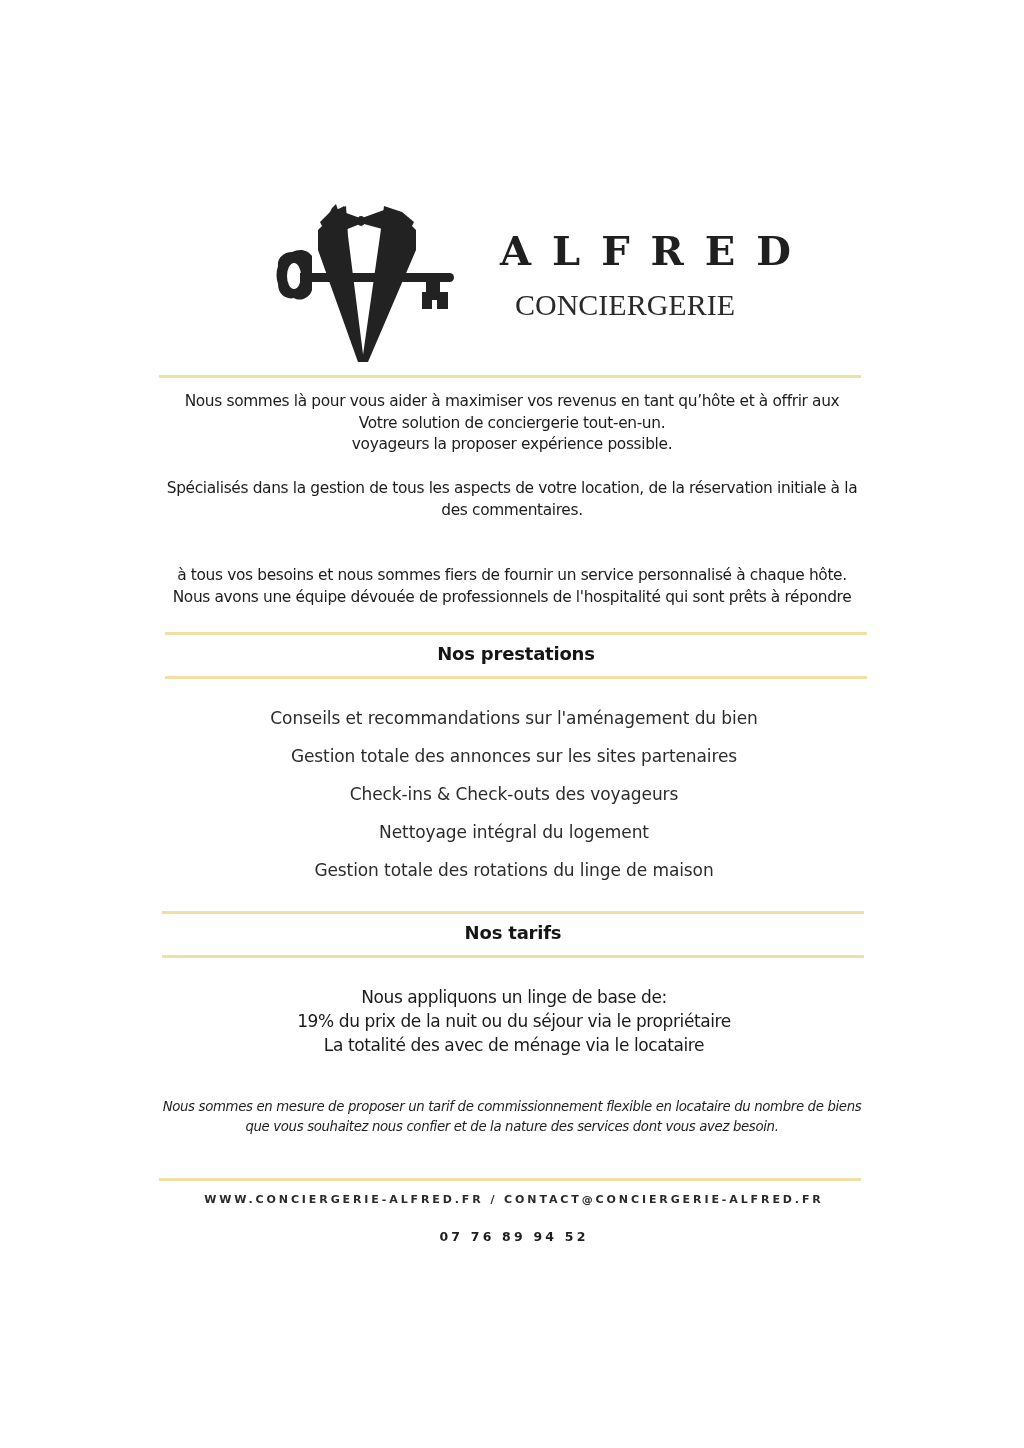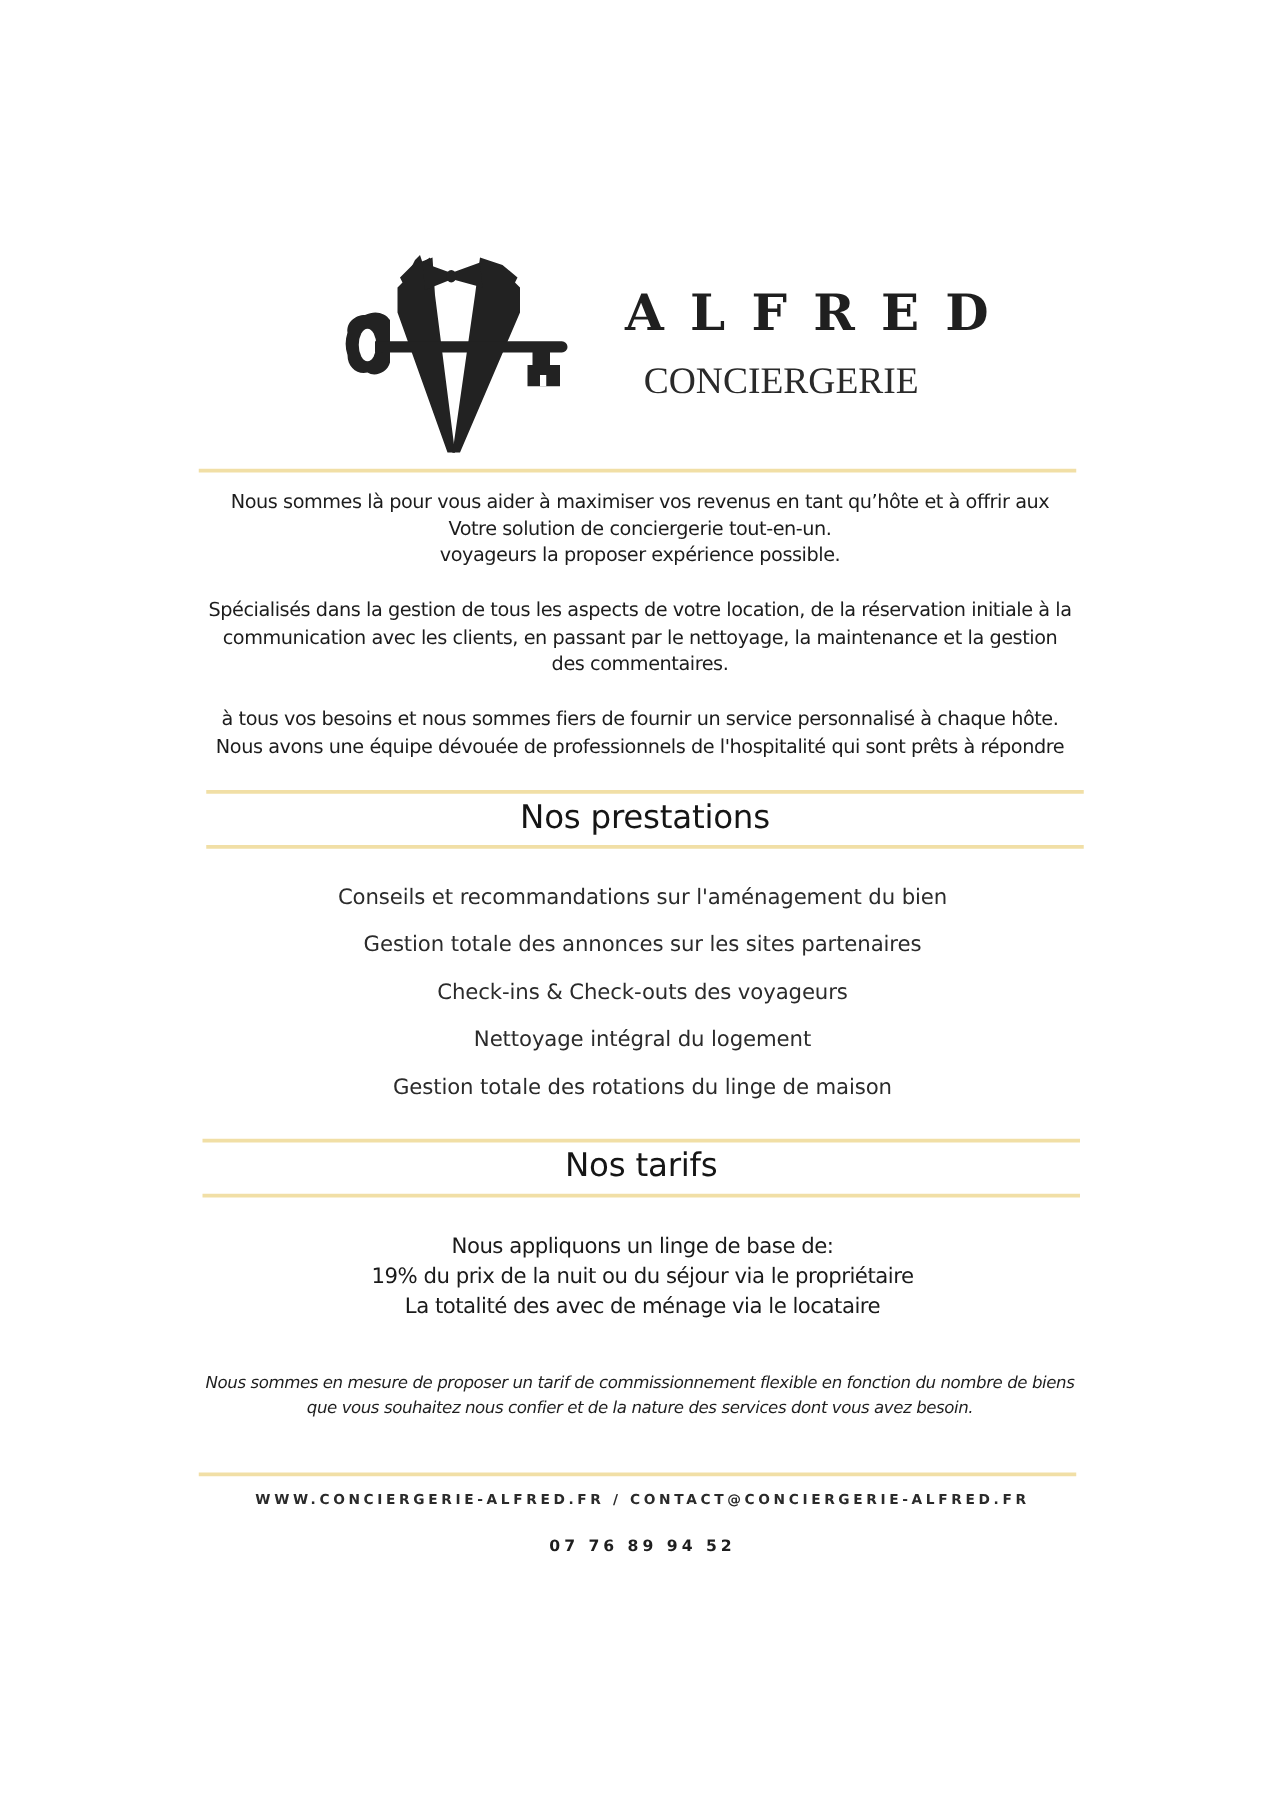--- a/index.html
+++ b/index.html
@@ -33,21 +33,21 @@
     
     .intro {
       left: 155px; width: 714px; text-align: center;
       font-size: 15.4px; line-height: 21.7px; color: #1c1c1c;
       font-family: "DejaVu Sans", sans-serif;
       letter-spacing: -0.35px;
     }
 
     .section-title {
       width: 702px; text-align: center;
-      font-weight: normal; font-size: 26px; line-height: 30px; color: #151515;
+      font-weight: bold; font-size: 18px; line-height: 30px; color: #151515;
       letter-spacing: -0.2px;
     }
 
     .service {
       left: 160px; width: 708px; text-align: center;
       font-size: 17px; line-height: 24px; color: #2b2b2b;
       letter-spacing: -0.1px;
     }
 
     .tarif-line {
@@ -108,21 +108,20 @@
 
 <div class="abs divider" style="left:159px; top:375px; width:702px;"></div>
 
 <div class="abs intro" style="top:391px;">
   <div>Nous sommes là pour vous aider à maximiser vos revenus en tant qu’hôte et à offrir aux</div>
   <div>Votre solution de conciergerie tout-en-un.</div>
   <div>voyageurs la proposer expérience possible.</div>
 </div>
 <div class="abs intro" style="top:478px;">
   <div>Spécialisés dans la gestion de tous les aspects de votre location, de la réservation initiale à la</div>
-  <div>communication avec les clients, en passant par le nettoyage, la maintenance et la gestion</div>
   <div>des commentaires.</div>
 </div>
 <div class="abs intro" style="top:565px;">
   <div>à tous vos besoins et nous sommes fiers de fournir un service personnalisé à chaque hôte.</div>
   <div>Nous avons une équipe dévouée de professionnels de l'hospitalité qui sont prêts à répondre</div>
 </div>
 
 <div class="abs divider" style="left:165px; top:632px; width:702px;"></div>
 <div class="abs section-title" style="left:165px; top:639px;">Nos prestations</div>
 <div class="abs divider" style="left:165px; top:676px; width:702px;"></div>
@@ -135,21 +134,21 @@
 
 <div class="abs divider" style="left:162px; top:911px; width:702px;"></div>
 <div class="abs section-title" style="left:162px; top:918px;">Nos tarifs</div>
 <div class="abs divider" style="left:162px; top:955px; width:702px;"></div>
 
 <div class="abs tarif-line" style="top:985px;">Nous appliquons un linge de base de:</div>
 <div class="abs tarif-line" style="top:1009px;">19% du prix de la nuit ou du séjour via le  propriétaire</div>
 <div class="abs tarif-line" style="top:1033px;">La totalité des avec de ménage via le locataire</div>
 
 <div class="abs note" style="top:1097px;">
-  <div>Nous sommes en mesure de proposer un tarif de commissionnement flexible en fonction du nombre de biens</div>
+  <div>Nous sommes en mesure de proposer un tarif de commissionnement flexible en locataire du nombre de biens</div>
   <div>que vous souhaitez nous confier et de la nature des services dont vous avez besoin.</div>
 </div>
 
 <div class="abs divider" style="left:159px; top:1178px; width:702px;"></div>
 
 <div class="abs footer-contact" style="top:1192px;">
   <span>WWW.CONCIERGERIE-ALFRED.FR</span><span> / </span><span>CONTACT@CONCIERGERIE-ALFRED.FR</span>
 </div>
 
 <div class="abs footer-phone" style="top:1228px;">07 76 89 94 52</div>

